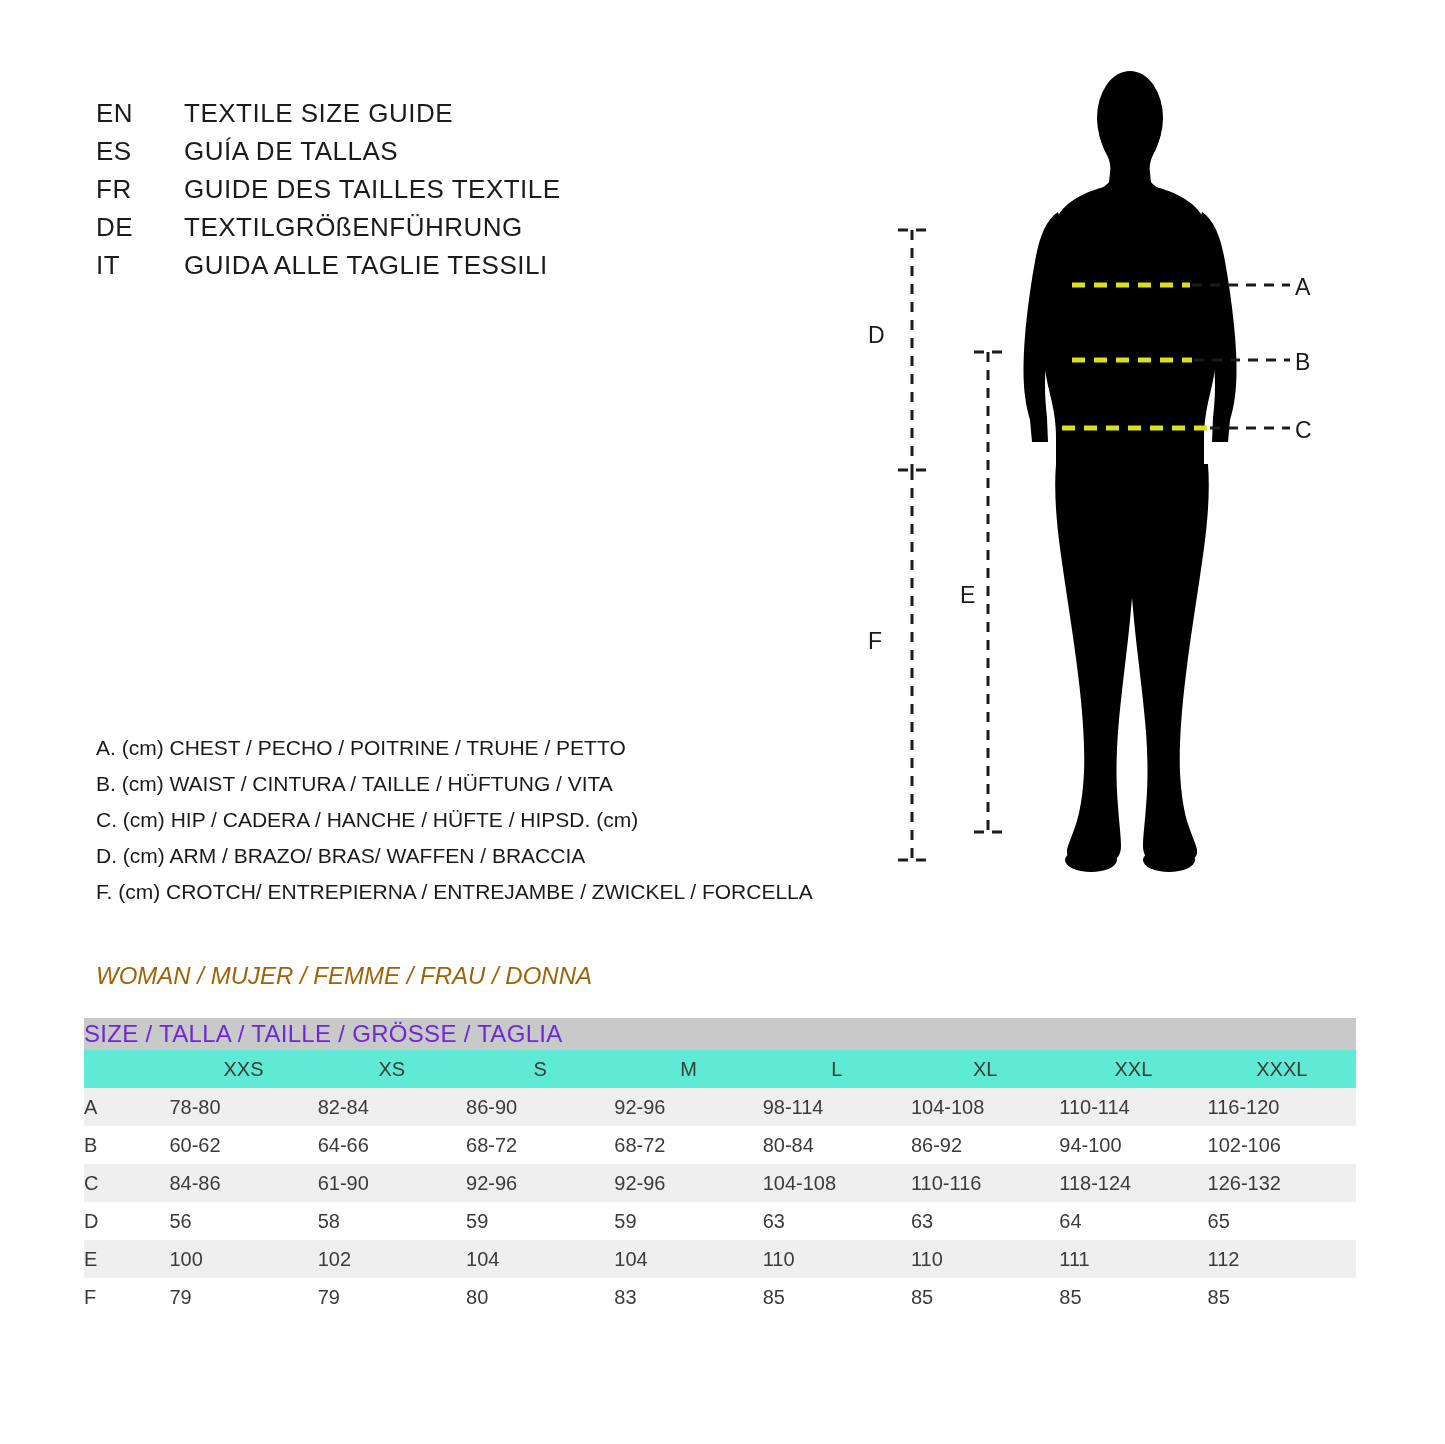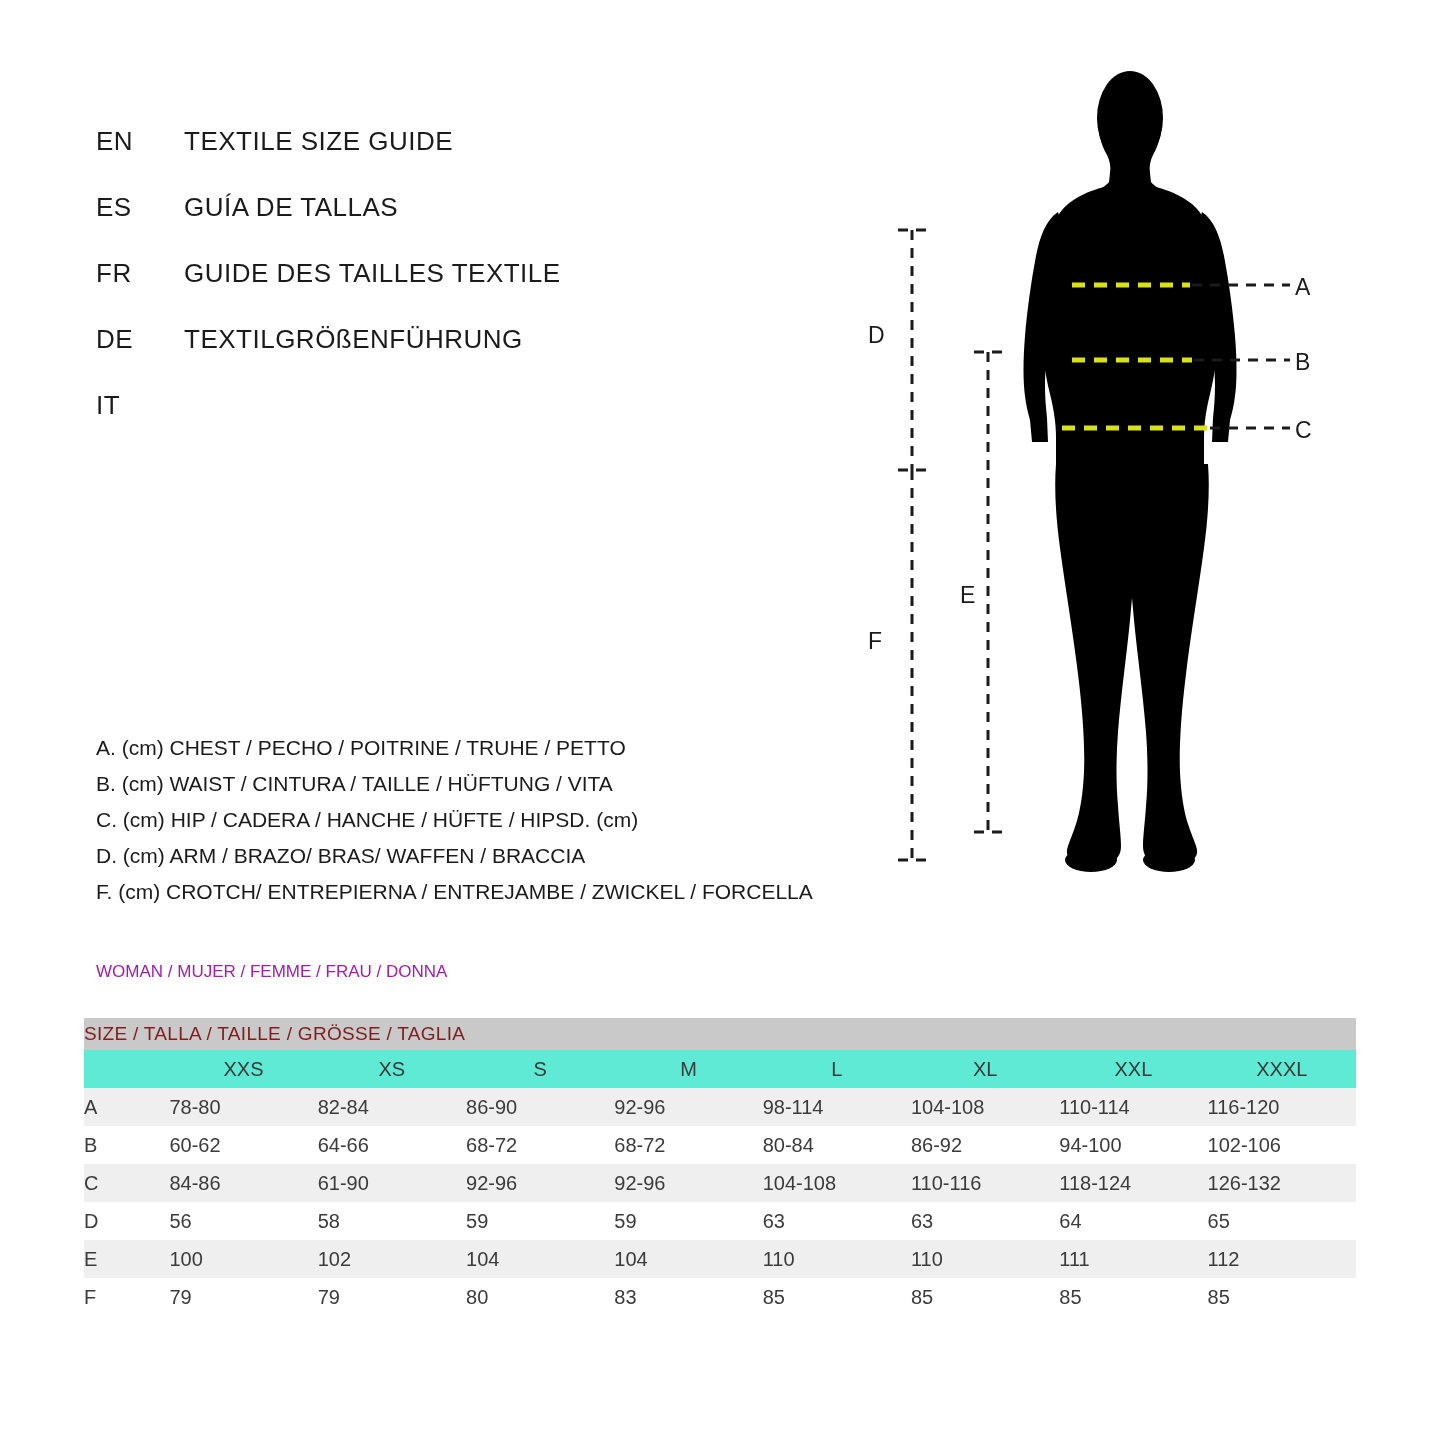--- a/index.html
+++ b/index.html
@@ -23,21 +23,20 @@
     top: 94px;
     width: 640px;
   }
   .title-row {
     display: flex;
     align-items: baseline;
     font-size: 26px;
     letter-spacing: 0.5px;
     line-height: 38px;
     color: #1b1b1b;
-    margin-top: 28px;
   }
   .title-lang {
     width: 88px;
     flex: 0 0 88px;
   }
   .title-text {
     white-space: nowrap;
   }
 
   
@@ -52,23 +51,24 @@
     line-height: 36px;
     color: #1b1b1b;
     white-space: nowrap;
   }
 
   
   #gender-label {
     position: absolute;
     left: 96px;
     top: 962px;
-    font-size: 17px;
-    color: #a21caf;
+    font-size: 24px;
+    color: #a16207;
     white-space: nowrap;
+    font-style: italic;
   }
 
   
   #size-table {
     position: absolute;
     left: 84px;
     top: 1018px;
     width: 1272px;
     border-collapse: collapse;
     font-size: 20px;
@@ -76,22 +76,22 @@
   }
   #size-table td, #size-table th {
     padding: 0;
     font-weight: normal;
   }
   .table-title-row td {
     background: #c9c9c9;
     height: 32px;
     padding-left: 14px;
     text-align: left;
-    font-size: 19px;
-    color: #7f1d1d;
+    font-size: 24px;
+    color: #6d28d9;
     letter-spacing: 0.3px;
   }
   .head-row td {
     height: 38px;
     text-align: center;
     background: #5eead4;
     font-size: 20px;
     color: #3b3b3b;
   }
   .data-row td {
@@ -139,20 +139,21 @@
   <div class="title-row">
     <span class="title-lang">FR</span>
     <span class="title-text">GUIDE DES TAILLES TEXTILE</span>
   </div>
   <div class="title-row">
     <span class="title-lang">DE</span>
     <span class="title-text">TEXTILGRÖßENFÜHRUNG</span>
   </div>
   <div class="title-row">
     <span class="title-lang">IT</span>
+    <span class="title-text">GUIDA ALLE TAGLIE TESSILI</span>
   </div>
 </div>
 
 <div id="figure-area">
   <svg width="520" height="840" viewBox="0 0 520 840" xmlns="http://www.w3.org/2000/svg">
 
     <g fill="#000000">
 
       <path d="M290 18 c-18 0 -31 15 -32 35 c-1 17 3 32 9 42 c3 6 4 12 3 18 l-1 9 c-3 4 -9 7 -16 10
                l0 10 c10 -2 20 -5 28 -8 l0 -6 c2 -5 3 -11 2 -16 c6 -9 11 -23 12 -40 c1 -21 -8 -38 -26 -38 z

